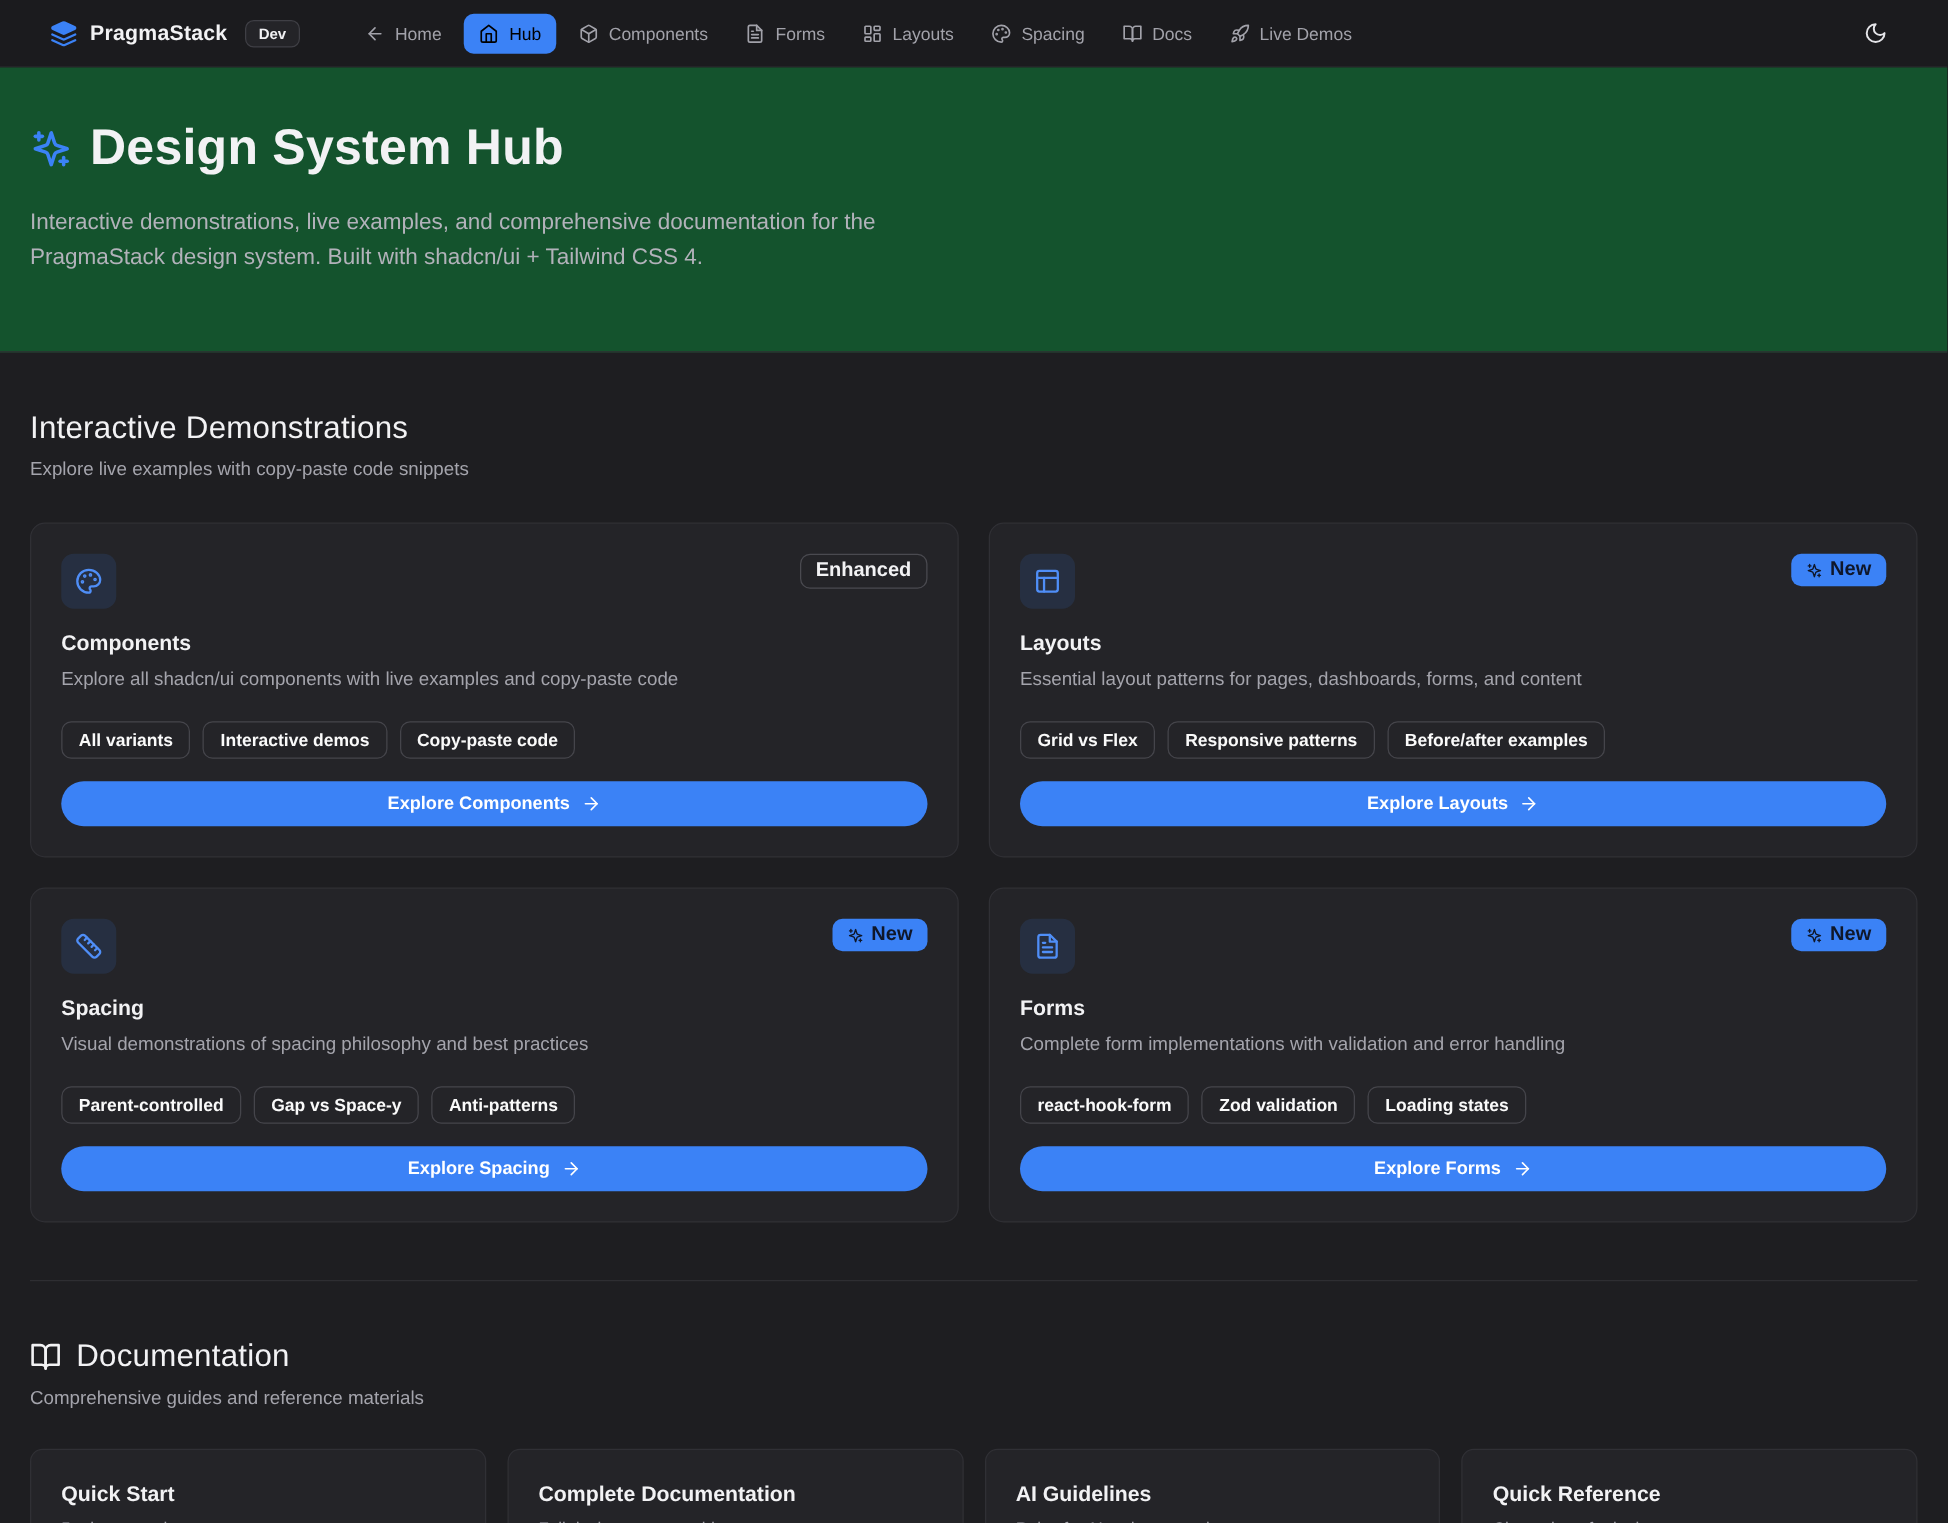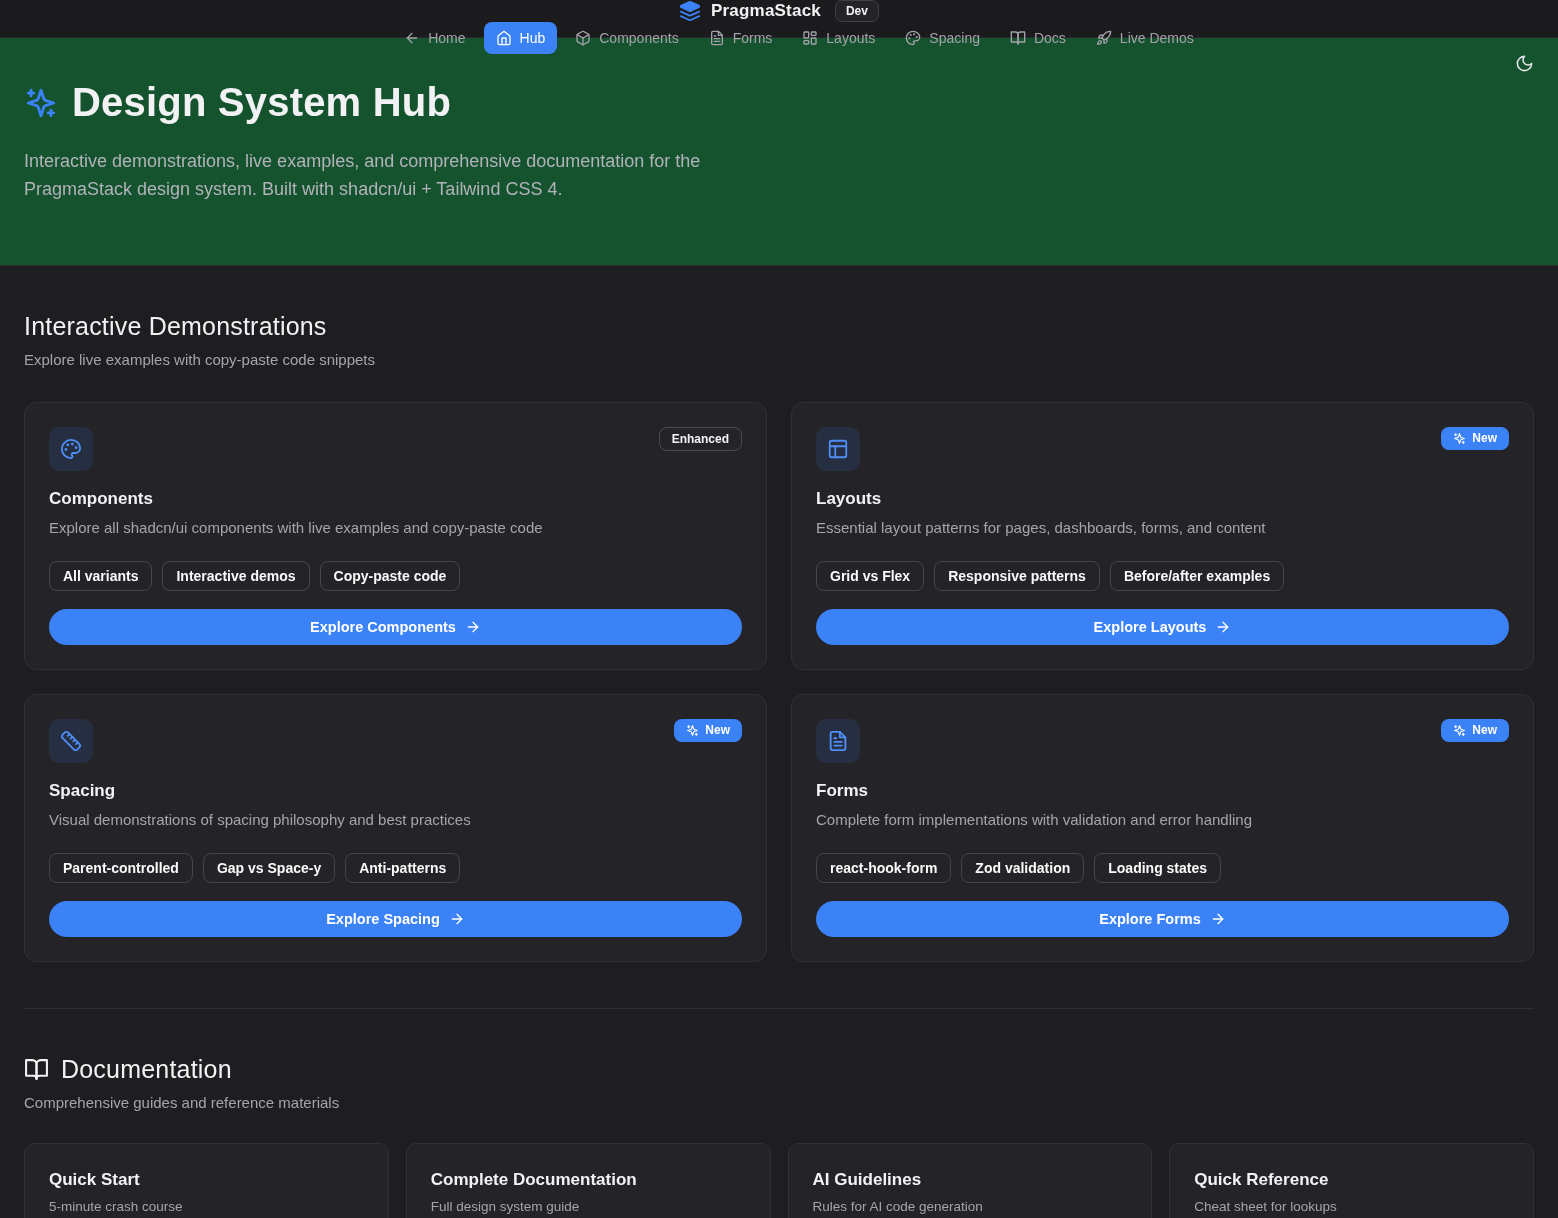--- a/index.html
+++ b/index.html
@@ -7,45 +7,44 @@
   body {
     background:#1e1e21;
     color:#f2f2f4;
     font-family:"Liberation Sans", sans-serif;
     -webkit-font-smoothing:antialiased;
   }
   svg { display:block; }
 
   
   .navbar {
-    height:38px;
+    height:54px;
     background:#1b1b1e;
     border-bottom:1px solid #29292d;
     display:flex;
     align-items:center;
-    padding:0 16px;
-    flex-direction:column;
+    padding:0 40px;
   }
   .brand { display:flex; align-items:center; gap:10px; cursor:pointer; text-decoration:none; color:inherit; }
   .logo svg path:first-child { fill:#3b82f6; }
   .logo { color:#3b82f6; }
   .brand-name { font-size:17px; font-weight:700; letter-spacing:.2px; }
   .dev-badge {
     font-size:12px; font-weight:700; color:#f2f2f4;
     border:1px solid #3f3f45; background:#242428;
     border-radius:7px; padding:3px 10px; margin-left:4px;
   }
   .nav-items { display:flex; align-items:center; gap:6px; margin-left:40px; }
   .nav-item {
     display:flex; align-items:center; gap:8px;
     color:#a2a2aa; font-size:14px; font-weight:400;
     padding:8px 12px; border-radius:8px; cursor:pointer; text-decoration:none;
     white-space:nowrap;
   }
-  .nav-item.active { background:#3b82f6; color:#ffffff; }
+  .nav-item.active { background:#3b82f6; color:#000000; }
   .theme-toggle {
     margin-left:auto; background:none; border:none; color:#e4e4e8;
     width:36px; height:36px; display:flex; align-items:center; justify-content:center;
     border-radius:8px; cursor:pointer;
   }
 
   
   .hero {
     background:#14532d;
     border-bottom:1px solid #2e2e32;
@@ -76,25 +75,25 @@
     cursor:pointer;
   }
   .card-top { display:flex; align-items:flex-start; justify-content:space-between; }
   .icon-tile {
     width:44px; height:44px; border-radius:10px;
     background:rgba(59,130,246,0.12);
     display:flex; align-items:center; justify-content:center;
     color:#4f8ef7;
   }
   .badge {
-    display:inline-flex; gap:6px;
-    font-size:12px; font-weight:700; border-radius:8px;
+    display:inline-flex; align-items:center; gap:6px;
+    font-size:16px; font-weight:700; border-radius:8px;
     padding:5px 12px; line-height:1;
   }
-  .badge.solid { background:#3b82f6; color:#ffffff; }
+  .badge.solid { background:#3b82f6; color:#0f172a; }
   .badge.outline { background:transparent; color:#f2f2f4; border:1px solid #4a4a50; }
   .card-title { margin-top:18px; font-size:17px; font-weight:700; }
   .card-desc { margin-top:8px; color:#a4a4ac; font-size:15px; line-height:22px; }
   .tag-row { margin-top:22px; display:flex; gap:10px; flex-wrap:wrap; }
   .tag {
     font-size:14px; font-weight:700; color:#fafafa;
     border:1px solid #45454b; border-radius:8px; padding:5px 13px;
     background:transparent; line-height:1.3; white-space:nowrap;
   }
   .cta {

